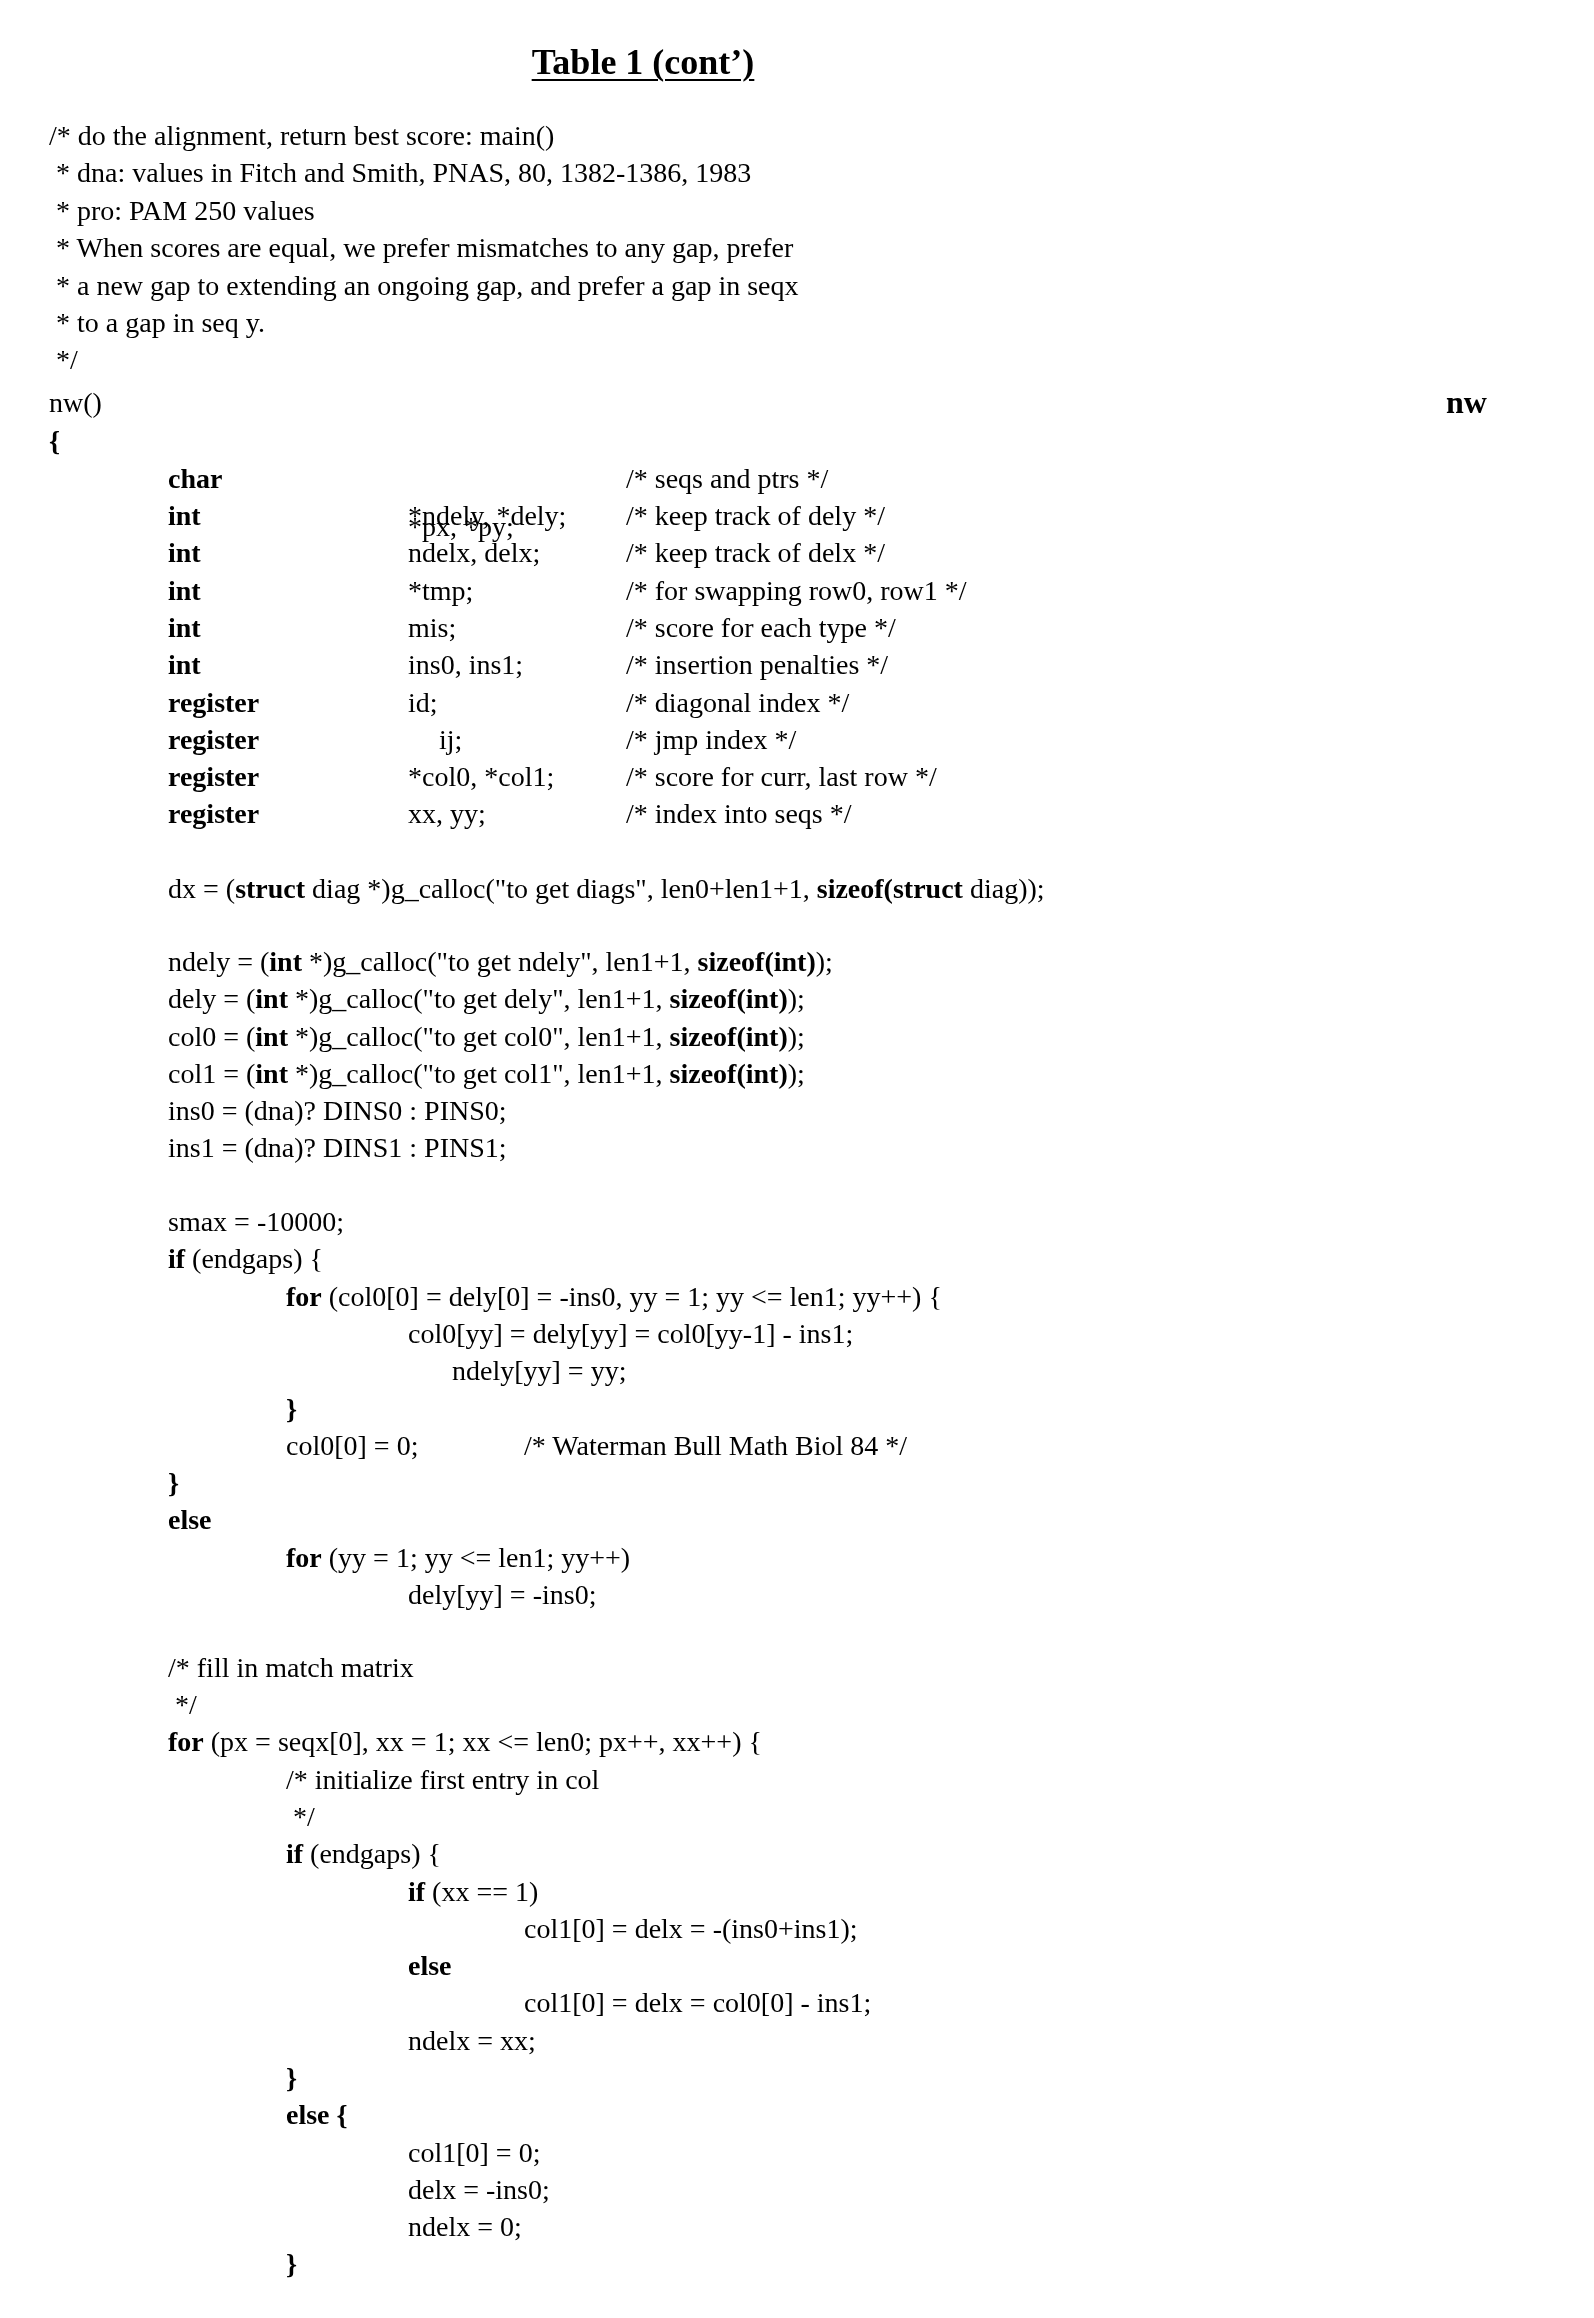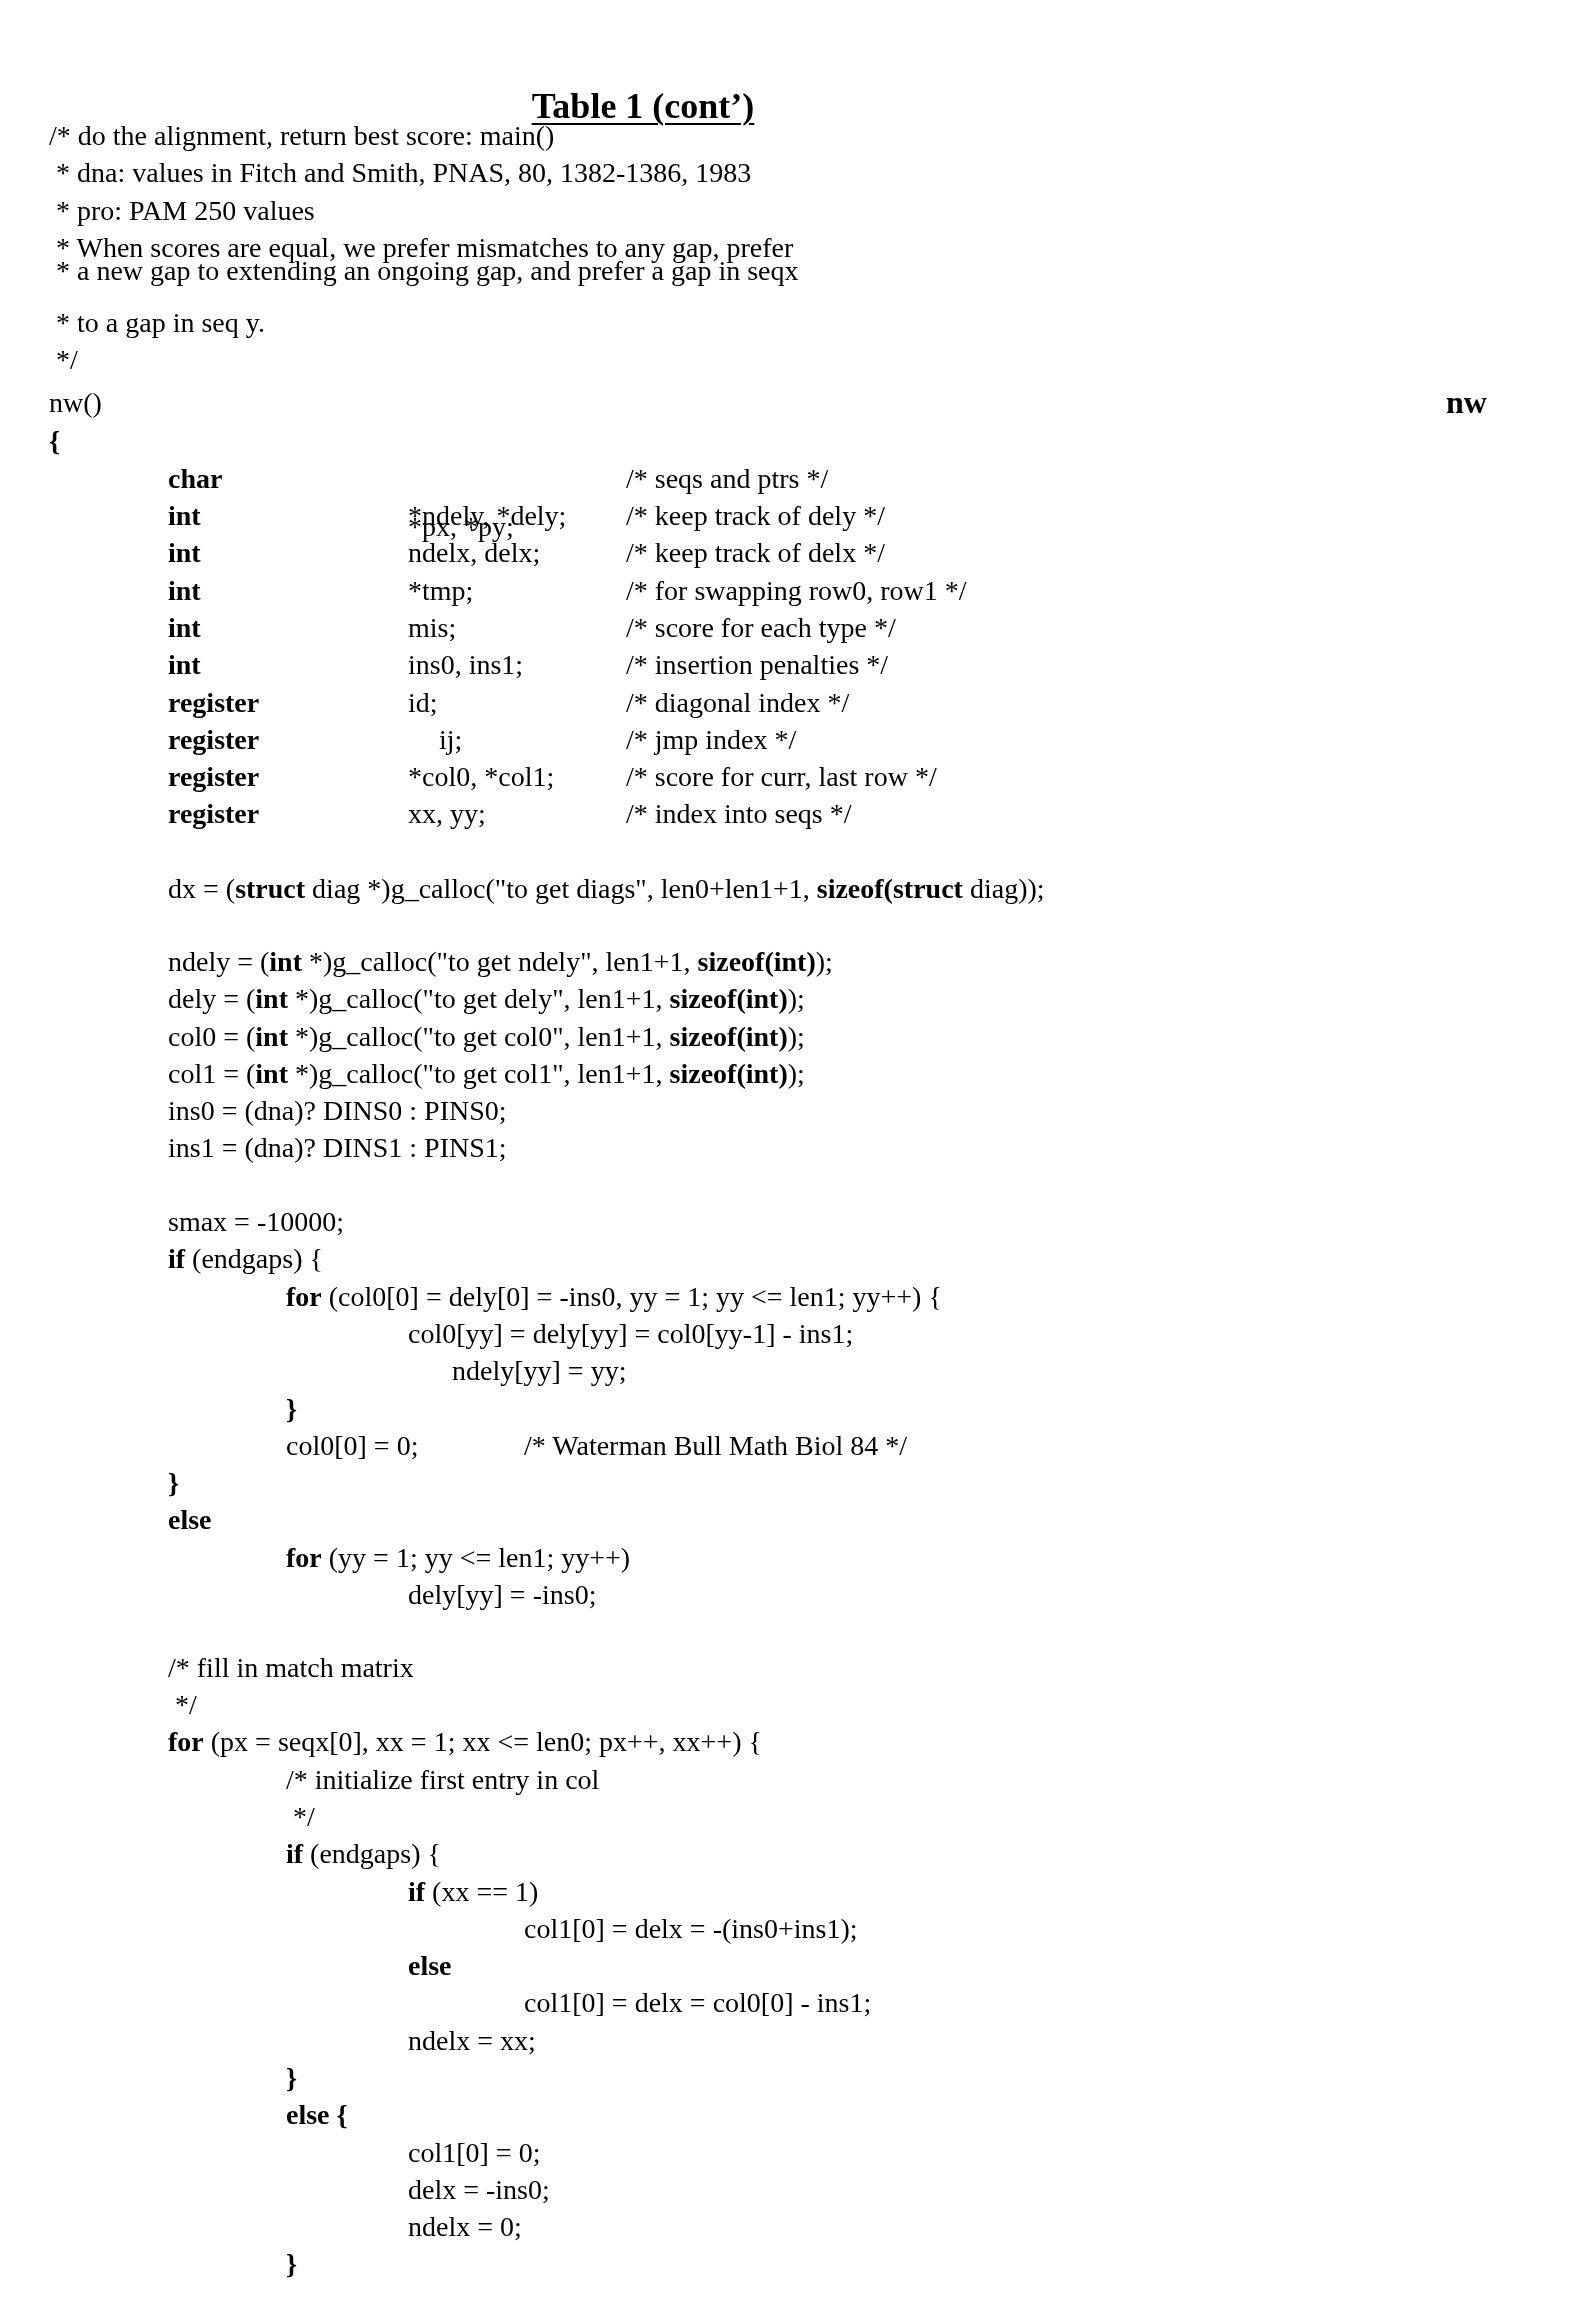--- a/index.html
+++ b/index.html
@@ -4,21 +4,21 @@
 <style>
   html, body { margin: 0; padding: 0; background: #ffffff; }
   body {
     width: 1594px; height: 2319px; position: relative; overflow: hidden;
     font-family: "Liberation Serif", "DejaVu Serif", serif;
     color: #000;
   }
   .title {
     position: absolute; left: 0; width: 1286px; top: 41px;
     text-align: center; font-weight: bold; font-size: 36px;
-    text-decoration: underline; text-decoration-thickness: 2.4px; text-underline-offset: 4.8px; margin-top: 44px;
+    text-decoration: underline; text-decoration-thickness: 2.4px; text-underline-offset: 4.8px;
   }
   .line {
     position: absolute; font-size: 28px; line-height: 35px; white-space: pre;
   }
   .kw { font-weight: bold; }
   .side-label {
     position: absolute; left: 1446px; top: 384px;
     font-weight: bold; font-size: 32px;
   }
   .decl { position: absolute; font-size: 28px; line-height: 35px; white-space: pre; }
@@ -26,21 +26,21 @@
 </head>
 <body>
 
 <div class="title">Table 1 (cont’)</div>
 <div class="side-label">nw</div>
 
 <div class="line" style="left:49px;top:118px">/* do the alignment, return best score: main()</div>
 <div class="line" style="left:49px;top:155px"> * dna: values in Fitch and Smith, PNAS, 80, 1382-1386, 1983</div>
 <div class="line" style="left:49px;top:193px"> * pro: PAM 250 values</div>
 <div class="line" style="left:49px;top:230px"> * When scores are equal, we prefer mismatches to any gap, prefer</div>
-<div class="line" style="left:49px;top:253px"> * a new gap to extending an ongoing gap, and prefer a gap in seqx</div>
+<div class="line" style="left:49px;top:268px"> * a new gap to extending an ongoing gap, and prefer a gap in seqx</div>
 <div class="line" style="left:49px;top:305px"> * to a gap in seq y.</div>
 <div class="line" style="left:49px;top:342px"> */</div>
 
 <div class="line" style="left:49px;top:385px">nw()</div>
 <div class="line kw" style="left:49px;top:423px">{</div>
 
 <div id="decls">
     <div class="decl kw" style="left: 168px; top: 461px;">char</div>
     <div class="decl" style="left: 408px; top: 473px; margin-top: 36px;">*px, *py;</div>
     <div class="decl" style="left: 626px; top: 461px;">/* seqs and ptrs */</div>

